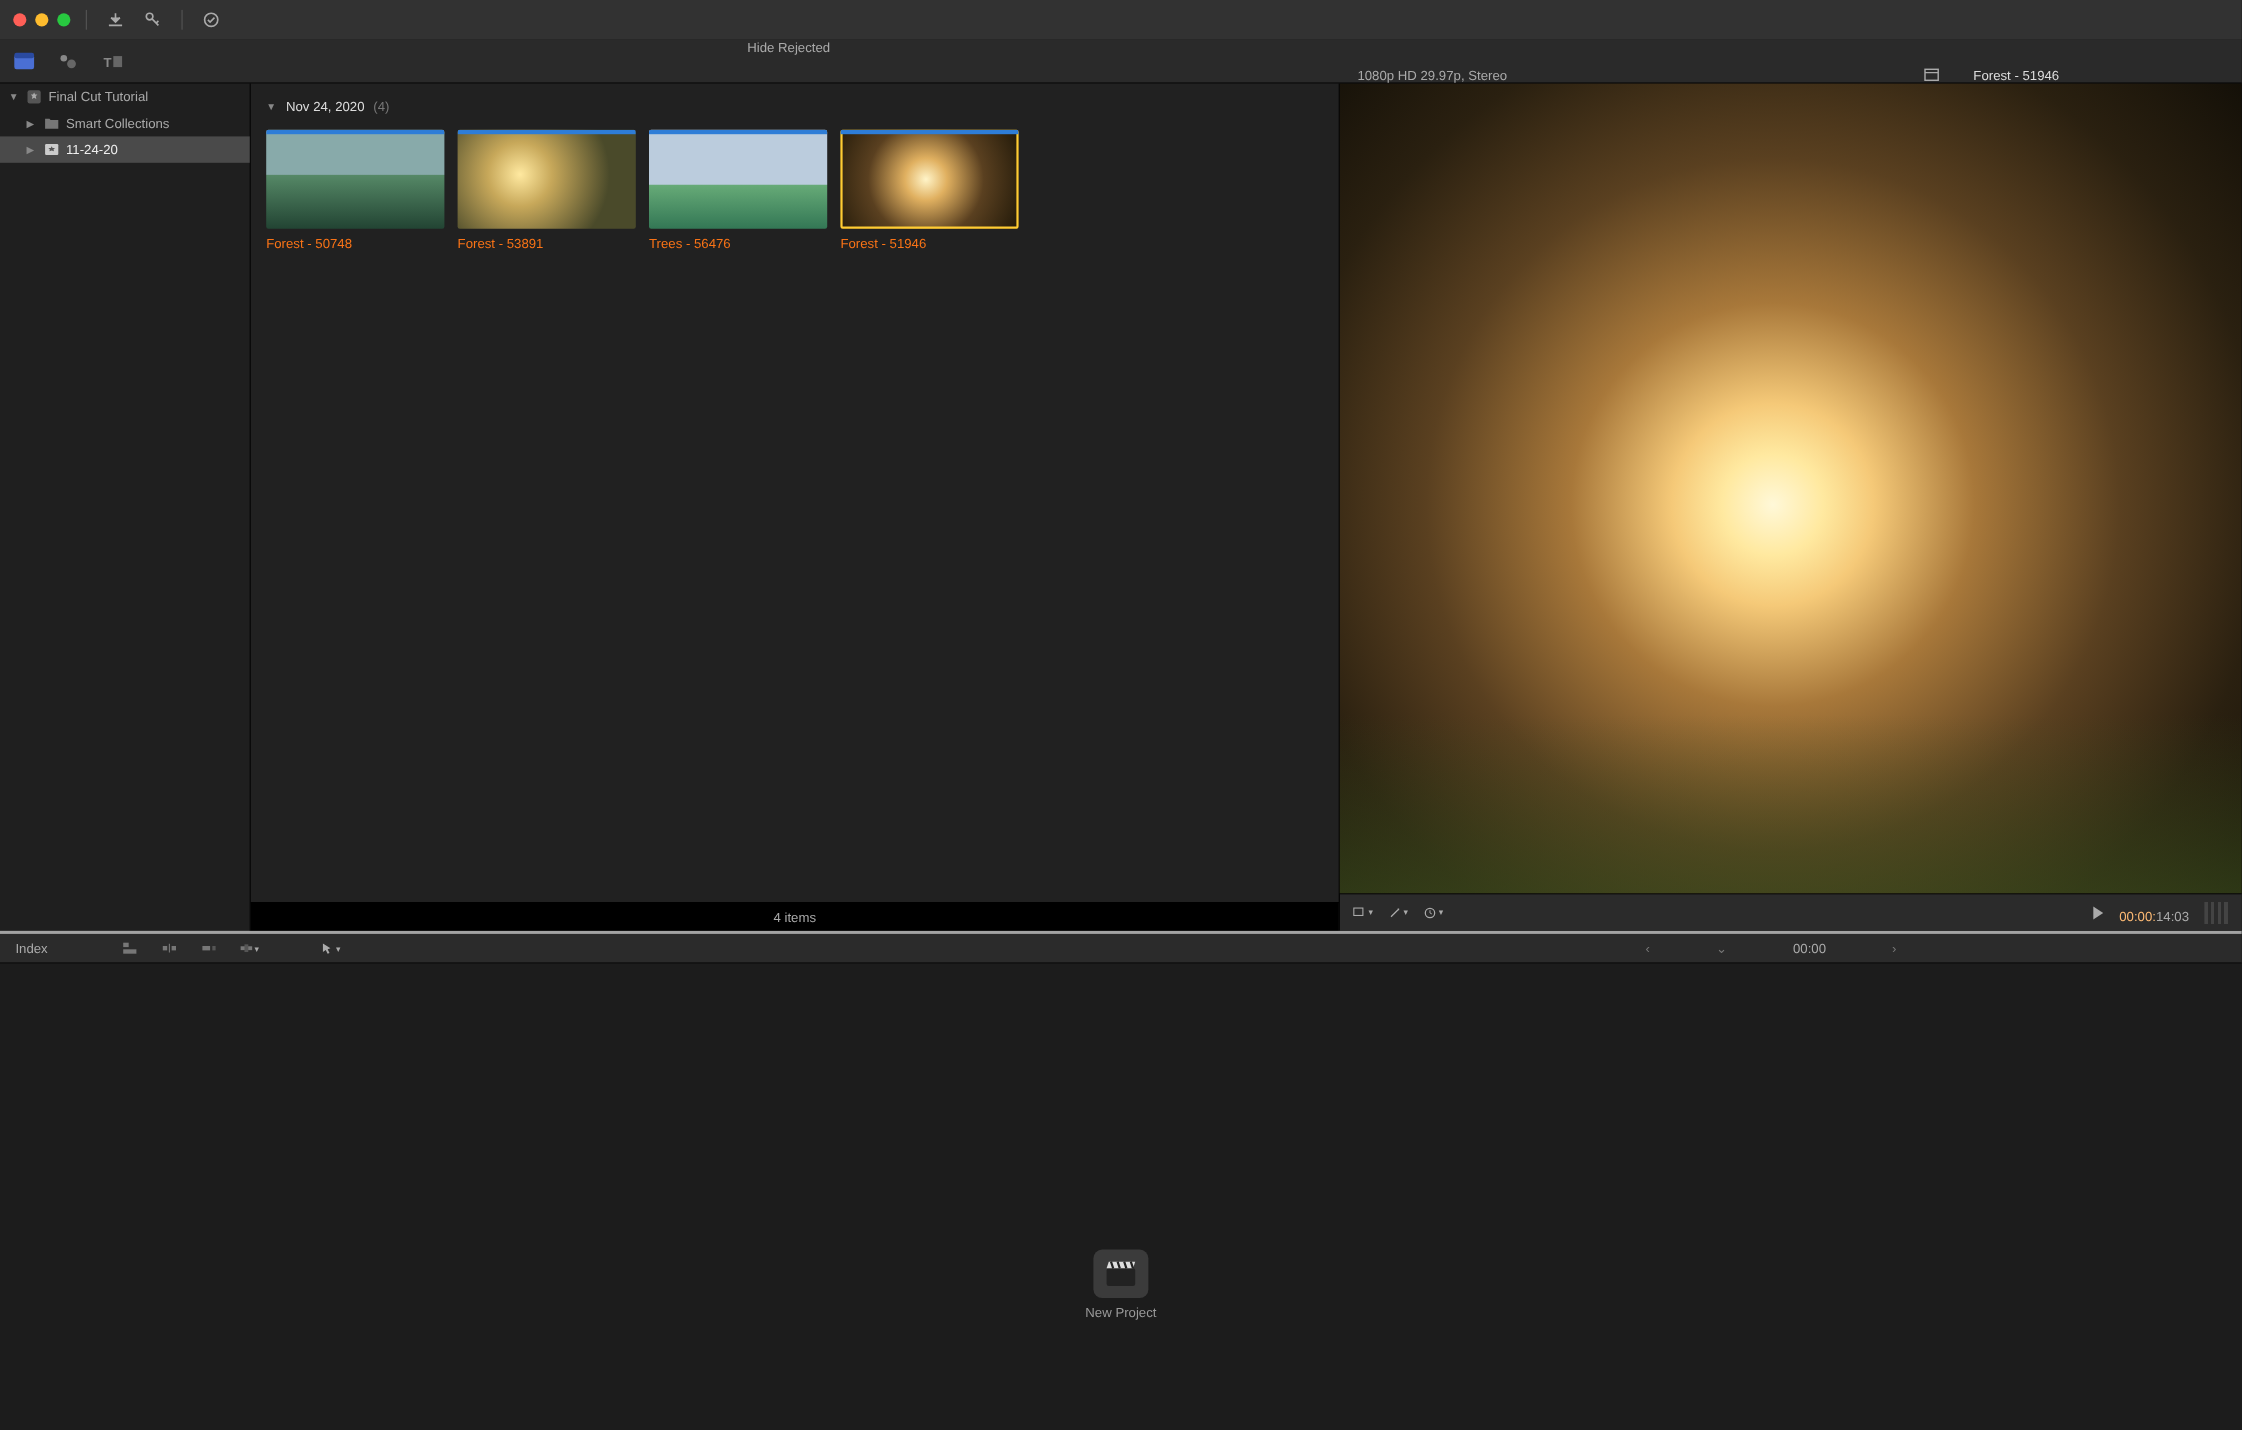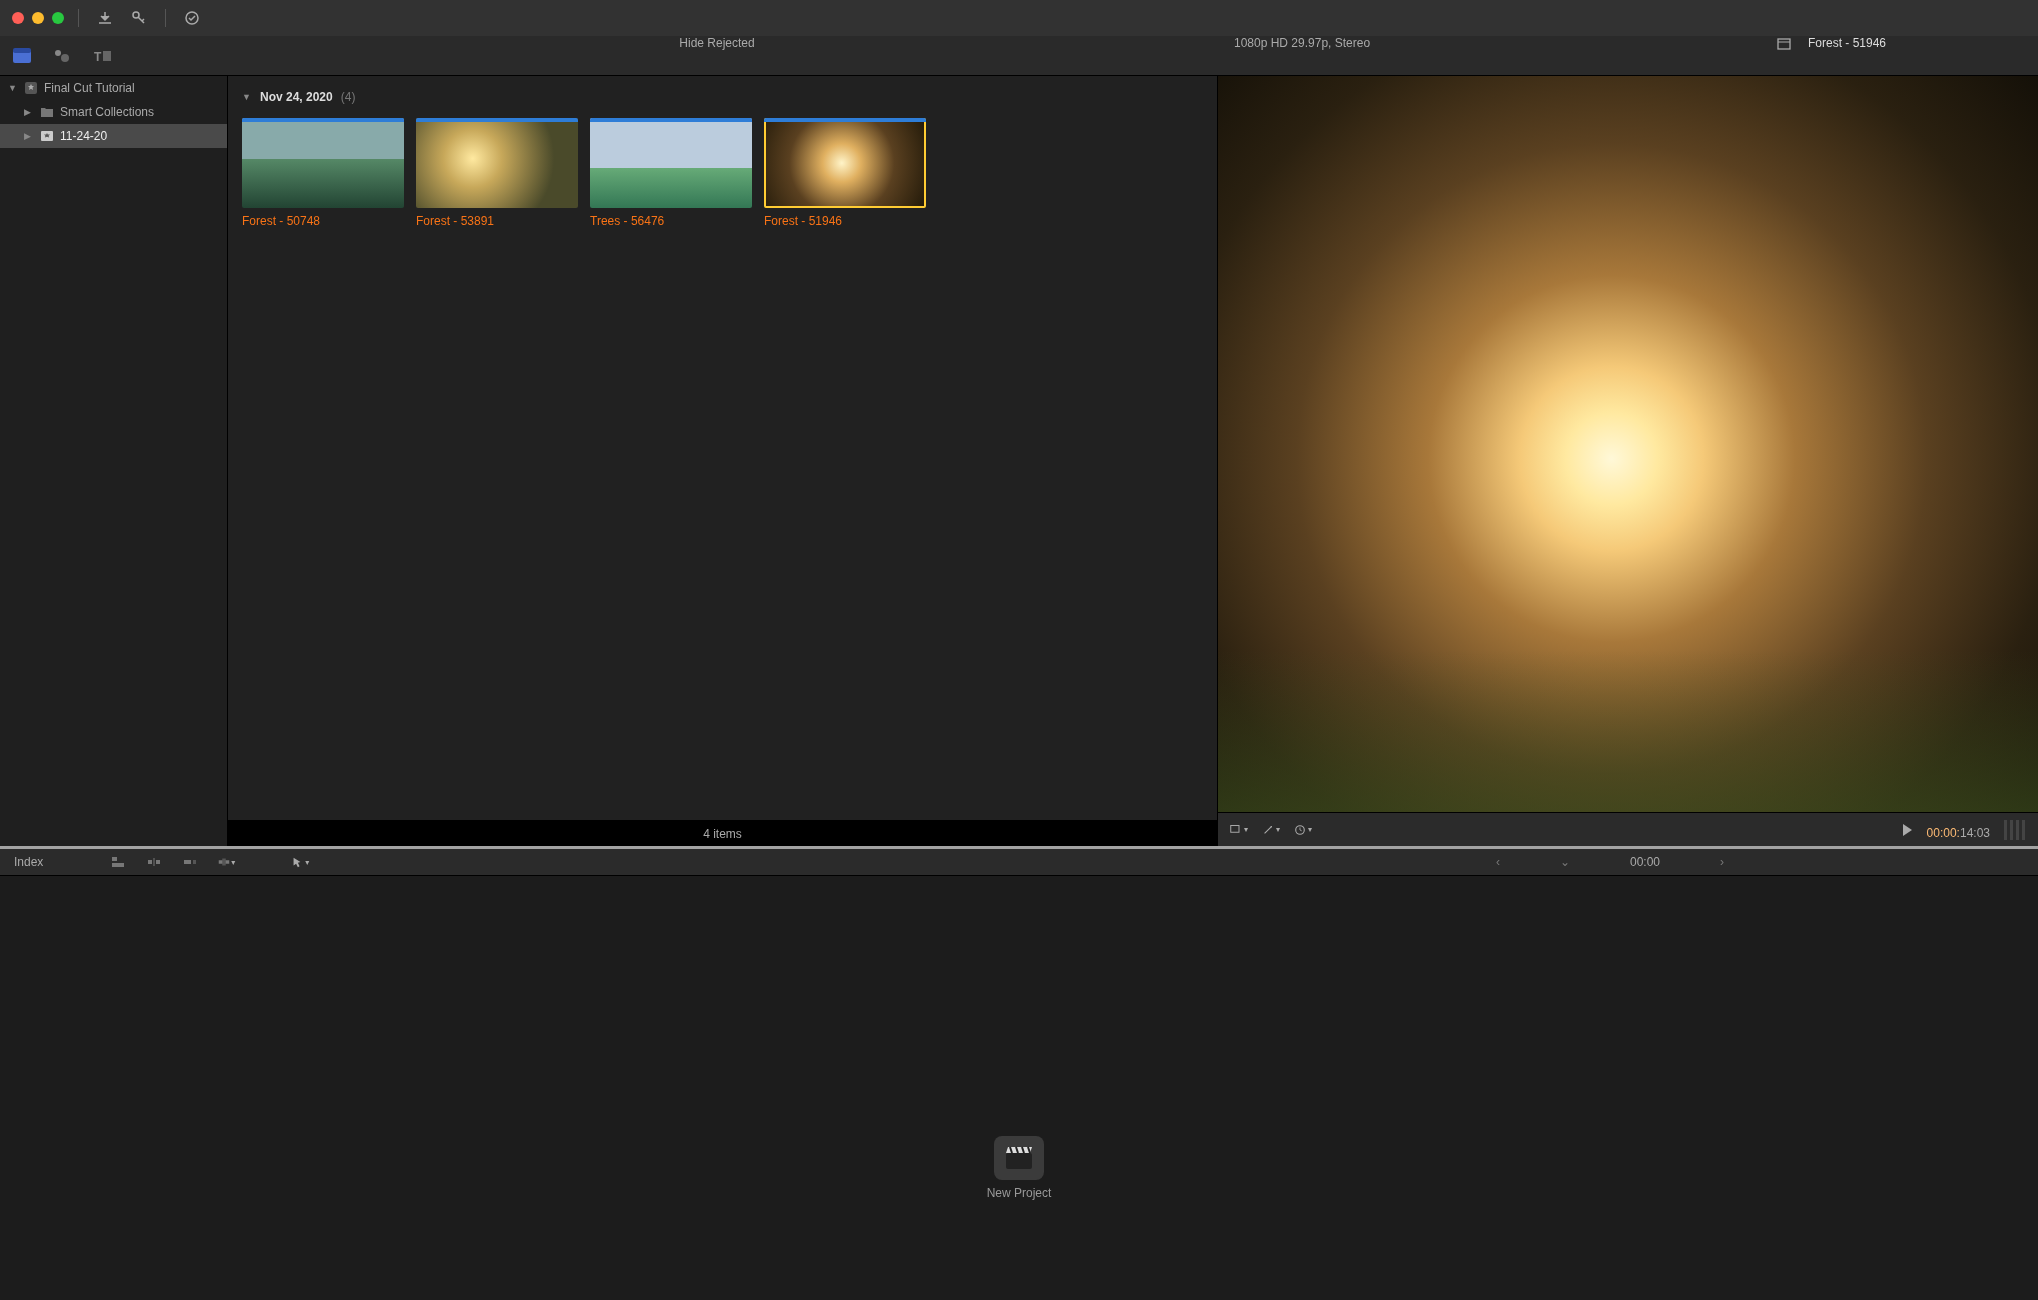--- a/index.html
+++ b/index.html
@@ -120,21 +120,21 @@
       </svg>
     <svg class="icon-sm" viewBox="0 0 16 16">
         <path d="M2 4h12M2 8h12M2 12h12" stroke="currentColor" stroke-width="1.3"></path>
       </svg>
     <svg class="icon-sm" viewBox="0 0 16 16">
         <circle cx="7" cy="7" r="4" fill="none" stroke="currentColor" stroke-width="1.5"></circle>
         <path d="M10 10l4 4" stroke="currentColor" stroke-width="1.5"></path>
       </svg>
   </div>
 
-  <div style="position:absolute; right:0; width:820px; height:40px; display:flex; align-items:flex-start; padding:0 16px; gap:16px;">
+  <div style="position:absolute; right:0; width:820px; height:40px; display:flex; align-items:flex-end; padding:0 16px; gap:30px;">
     <span>1080p HD 29.97p, Stereo</span>
     <div class="spacer"></div>
     <svg class="icon-sm" viewBox="0 0 16 16">
         <rect x="2" y="3" width="12" height="10" fill="none" stroke="currentColor" stroke-width="1.3"></rect>
         <line x1="2" y1="6" x2="14" y2="6" stroke="currentColor"></line>
       </svg>
     <span style="color:#ddd">Forest - 51946</span>
     <div style="width:120px"></div>
   </div>
 </div>
@@ -163,21 +163,21 @@
           <rect x="1" y="1" width="12" height="10" rx="1" fill="#ccc"></rect>
           <path d="M7 3l.8 1.6H10l-1.4 1.2.5 1.8L7 6.8 4.9 7.6l.5-1.8L4 4.6h2.2z" fill="#555"></path>
         </svg>
       <span style="color:#eee">11-24-20</span>
     </div>
   </div>
 
   <div class="browser">
     <div class="browser-head-row">
       <span class="disc">▼</span>
-      <span style="color:#ddd;font-weight:700">Nov 24, 2020</span>
+      <span style="color:#ddd;font-weight:400">Nov 24, 2020</span>
       <span class="count">(4)</span>
     </div>
     <div class="clips">
       <div class="clip">
         <div class="thumb t1">
             <div class="bluebar"></div>
           </div>
         <div class="clip-label">Forest - 50748</div>
       </div>
       <div class="clip">

